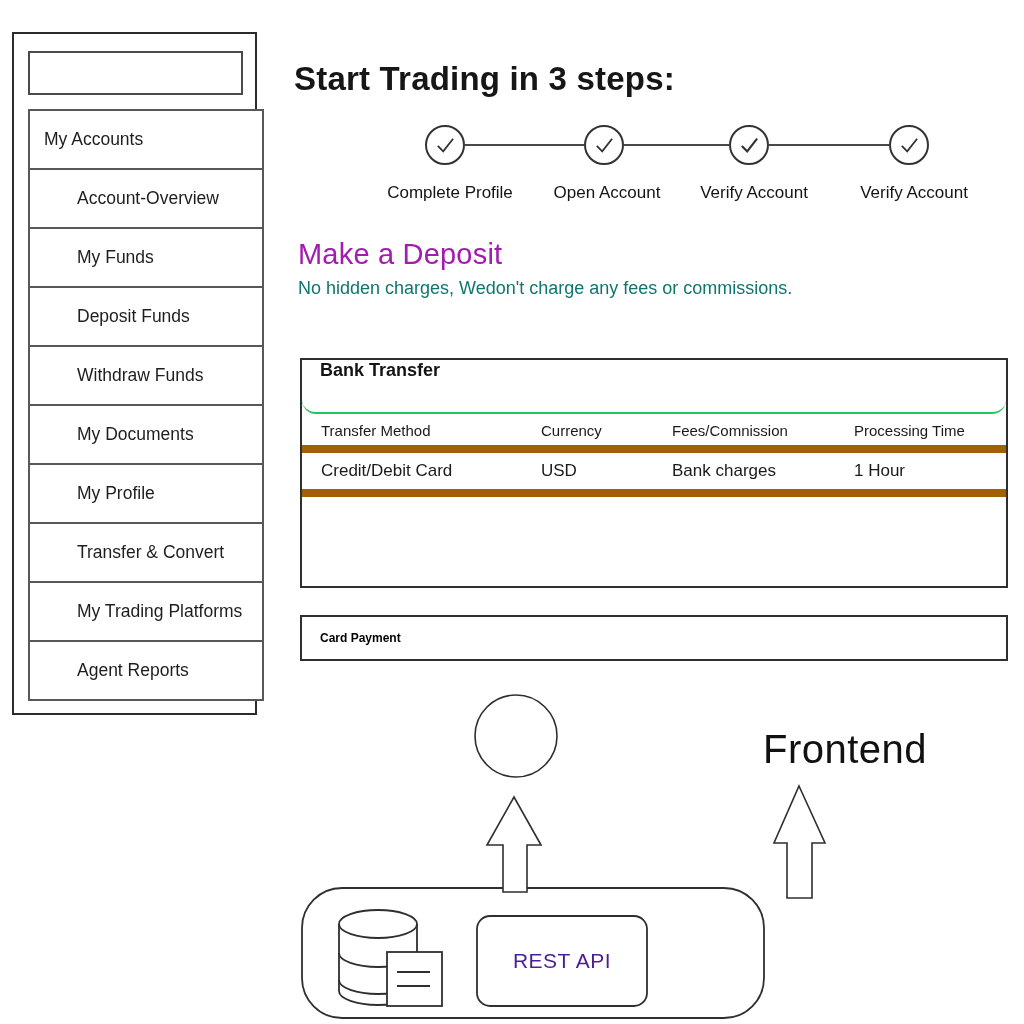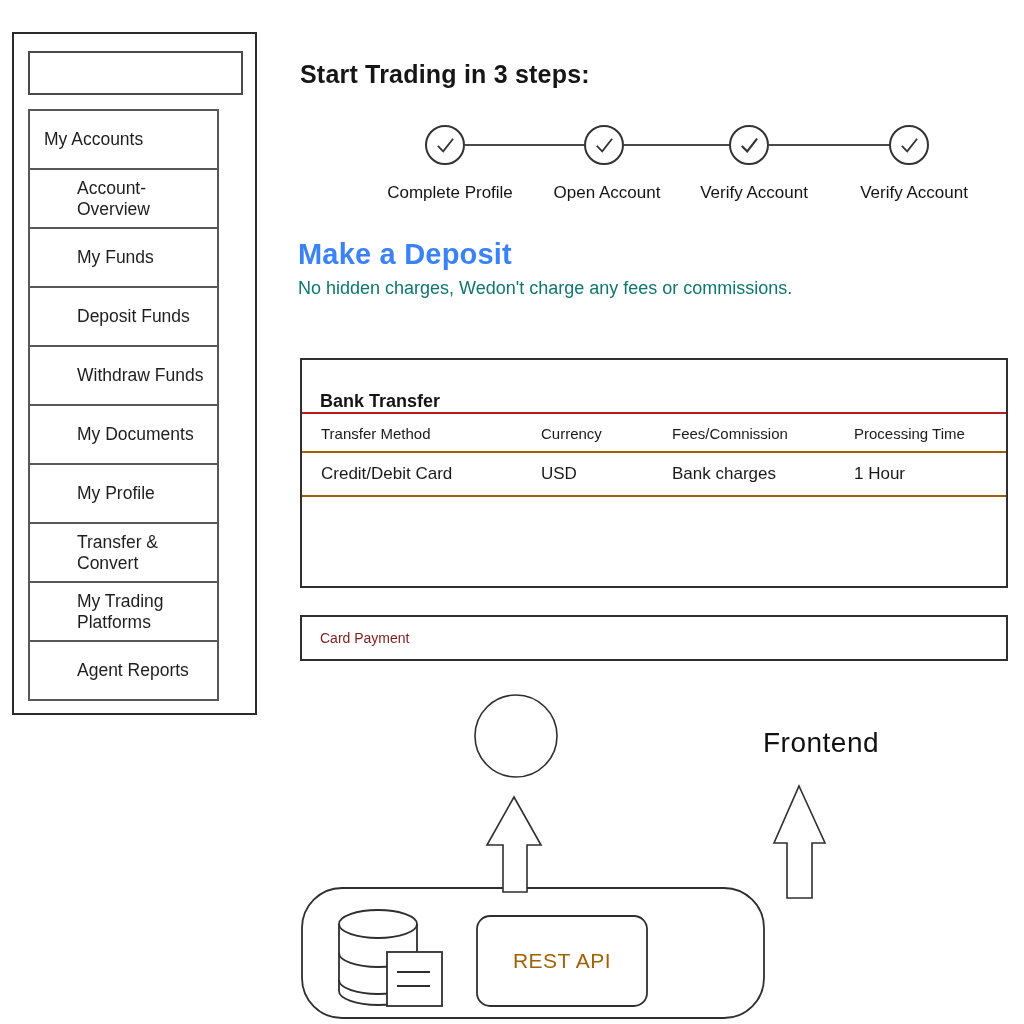--- a/index.html
+++ b/index.html
@@ -6,63 +6,63 @@
   html,body { width:1024px; height:1024px; background:#ffffff; }
   body { font-family:"Liberation Sans", sans-serif; color:#1a1a1a; }
   #screen { position:relative; width:1024px; height:1024px; background:#fff; overflow:hidden; }
 
   
   .sidebar { position:absolute; left:12px; top:32px; width:245px; height:683px;
              border:2px solid #2b2b2b; background:#fff; }
   .side-search { position:absolute; left:14px; top:17px; width:215px; height:44px;
                  border:2px solid #4a4a4a; background:#fff; font-size:16px; padding:0 8px;
                  font-family:"Liberation Sans", sans-serif; outline:none; }
-  .side-menu { position:absolute; left:14px; top:75px; width:191px; height:592px;
+  .side-menu { position:absolute; left:14px; top:75px; width:236px; height:592px;
                border:2px solid #585858; display:flex; flex-direction:column; background:#fff; }
   .side-item { flex:1; display:flex; align-items:center; padding-left:14px;
                font-size:17.5px; color:#1e1e1e; cursor:pointer; background:#fff; }
   .side-item + .side-item { border-top:2px solid #585858;padding-left:47px; }
 
   
-  .h1 { position:absolute; left:300px; top:60px; font-size:25px; font-weight:700; color:#161616; letter-spacing:0.2px; }
-  .h2 { position:absolute; left:298px; top:238px; font-size:29px; font-weight:700; color:#3b82f6; letter-spacing:0.2px; }
+  .h1 { position:absolute; left:294px; top:60px; font-size:33px; font-weight:700; color:#161616; letter-spacing:0.2px; }
+  .h2 { position:absolute; left:298px; top:238px; font-size:29px; font-weight:400; color:#a21caf; letter-spacing:0.2px; }
   .subtext { position:absolute; left:298px; top:278px; font-size:18px; color:#0f766e; }
 
   
   .step-circle { position:absolute; top:125px; width:40px; height:40px; border:2px solid #333;
                  border-radius:50%; background:#fff; display:flex; align-items:center; justify-content:center; }
   .step-line { position:absolute; top:144px; height:2px; background:#4a4a4a; }
   .step-label { position:absolute; top:183px; width:170px; text-align:center; font-size:17px; color:#141414; }
 
   
   .bt-box { position:absolute; left:300px; top:358px; width:708px; height:230px;
             border:2px solid #2f2f2f; background:#fff; }
-  .bt-title-row { height:54px; border-bottom:2px solid #b91c1c; display:flex; align-items:flex-end; padding-left:18px; }
+  .bt-title-row { height:54px; border-bottom:2px solid #22c55e; display:flex; align-items:flex-start; padding-left:18px;border-radius:14px; }
   .bt-title { font-size:18px; font-weight:700; color:#141414; }
-  .bt-row { position:relative; border-bottom:2px solid #a16207; }
+  .bt-row { position:relative; border-bottom:8px solid #a16207; }
   .bt-head-row { height:39px; }
   .bt-data-row { height:44px; }
   .bt-cell { position:absolute; top:50%; transform:translateY(-50%); white-space:nowrap; }
   .bt-head-row .bt-cell { font-size:15px; color:#1a1a1a; }
   .bt-data-row .bt-cell { font-size:17px; color:#1a1a1a; }
   .c0 { left:19px; } .c1 { left:239px; } .c2 { left:370px; } .c3 { left:552px; }
 
   
   .cp-box { position:absolute; left:300px; top:615px; width:708px; height:46px;
             border:2px solid #2f2f2f; background:#fff; display:flex; align-items:center;
             padding-left:18px; cursor:pointer; }
-  .cp-title { font-size:14px; font-weight:400; color:#7f1d1d; }
+  .cp-title { font-size:12px; font-weight:700; color:#000000; }
 
   
   .diagram-svg { position:absolute; left:0; top:660px; width:1024px; height:364px; }
   .frontend-label { position:absolute; left:763px; top:727px; width:170px;
-                    font-size:28px; color:#111; letter-spacing:0.5px; }
+                    font-size:40px; color:#111; letter-spacing:0.5px; }
   .restapi-label { position:absolute; left:477px; top:916px; width:170px; height:90px;
                    display:flex; align-items:center; justify-content:center;
-                   font-size:21px; color:#a16207; letter-spacing:0.5px; }
+                   font-size:21px; color:#4c1d95; letter-spacing:0.5px; }
 </style>
 </head>
 <body>
 
 <div id="screen">
 
   <div class="sidebar">
     <input class="side-search" value="" placeholder="" style="">
     <div class="side-menu">
       <div class="side-item">My Accounts</div>

